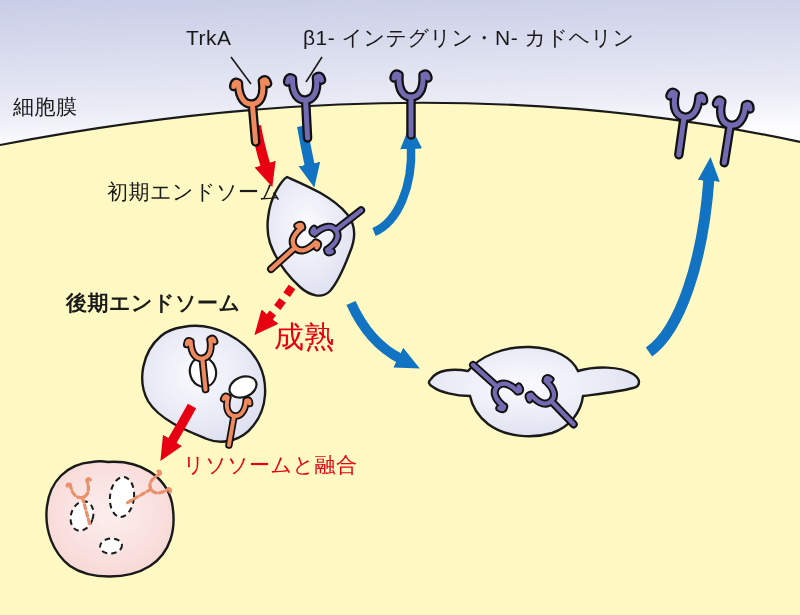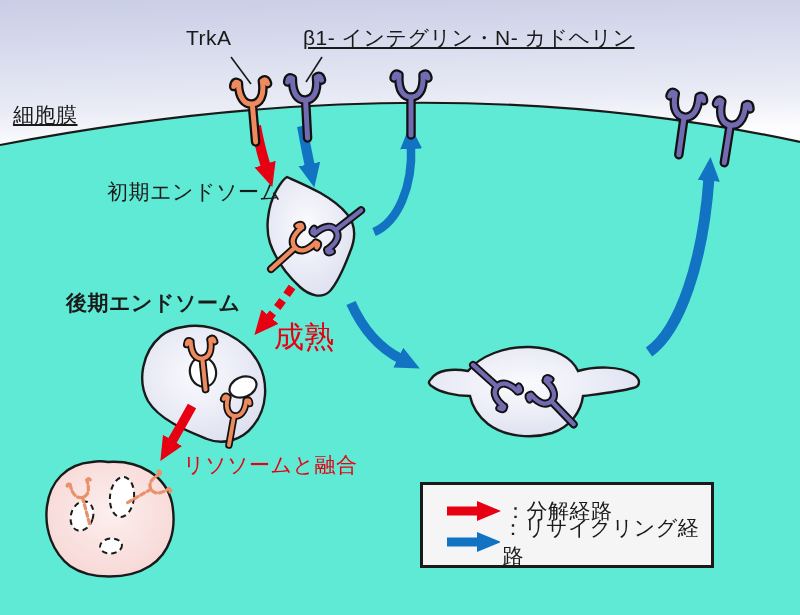--- a/index.html
+++ b/index.html
@@ -1,17 +1,17 @@
 <!DOCTYPE html>
 <html><head>
 <meta charset="utf-8">
 <style>
   html,body{margin:0;padding:0;background:#fff;}
   .stage{
-    position:relative;width:800px;height:615px;overflow:hidden;background:#5eead4;
+    position:relative;width:800px;height:615px;overflow:hidden;background:#fef9c3;
     font-family:"Liberation Sans","DejaVu Sans",sans-serif;
   }
   .stage svg.base{position:absolute;left:0;top:0;}
   .lbl{
     position:absolute;color:#1a1a1a;font-size:21px;letter-spacing:0.5px;
     white-space:nowrap;line-height:1.1;
   }
   .lbl.red{color:#e60012;}
   .legend{
     position:absolute;left:420px;top:482px;width:294px;height:86px;
@@ -107,37 +107,21 @@
     <use href="#rcpt-p" transform="translate(341,226) rotate(-128) scale(0.85)"></use>
 
     <use href="#rcpt-o" transform="translate(203,365) rotate(-6) scale(0.82)"></use>
     <use href="#rcpt-o" transform="translate(233,422) rotate(10) scale(0.78)"></use>
 
     <use href="#rcpt-p" transform="translate(492,382) rotate(132) scale(0.85)"></use>
     <use href="#rcpt-p" transform="translate(556,406) rotate(-44) scale(0.85)"></use>
   </svg>
 
   <div class="lbl" style="left:186px;top:26px;">TrkA</div>
-  <div class="lbl" style="left:303px;top:26px;text-decoration:underline;">β1- インテグリン・N- カドヘリン</div>
-  <div class="lbl" style="left:13px;top:103px;text-decoration:underline;">細胞膜</div>
+  <div class="lbl" style="left:303px;top:26px;">β1- インテグリン・N- カドヘリン</div>
+  <div class="lbl" style="left:13px;top:95px;">細胞膜</div>
   <div class="lbl" style="left:107px;top:180px;">初期エンドソーム</div>
   <div class="lbl" style="left:66px;top:291px;font-weight:bold;">後期エンドソーム</div>
   <div class="lbl red" style="left:274px;top:320px;font-size:30px;">成熟</div>
   <div class="lbl red" style="left:183px;top:441px;margin-top:12px;">リソソームと融合</div>
 
-  <div class="legend">
-    <div class="legend-row">
-      <svg width="58" height="22">
-        <path d="M2,11 H34" stroke="#e60012" stroke-width="9" fill="none"></path>
-        <path d="M32,1 L56,11 L32,21 Z" fill="#e60012"></path>
-      </svg>
-      <span class="txt">：分解経路</span>
-    </div>
-    <div class="legend-row">
-      <svg width="58" height="22">
-        <path d="M2,11 H34" stroke="#1173c2" stroke-width="9" fill="none"></path>
-        <path d="M32,1 L56,11 L32,21 Z" fill="#1173c2"></path>
-      </svg>
-      <span class="txt">：リサイクリング経路</span>
-    </div>
-  </div>
 
 </div>
 
 </body></html>

